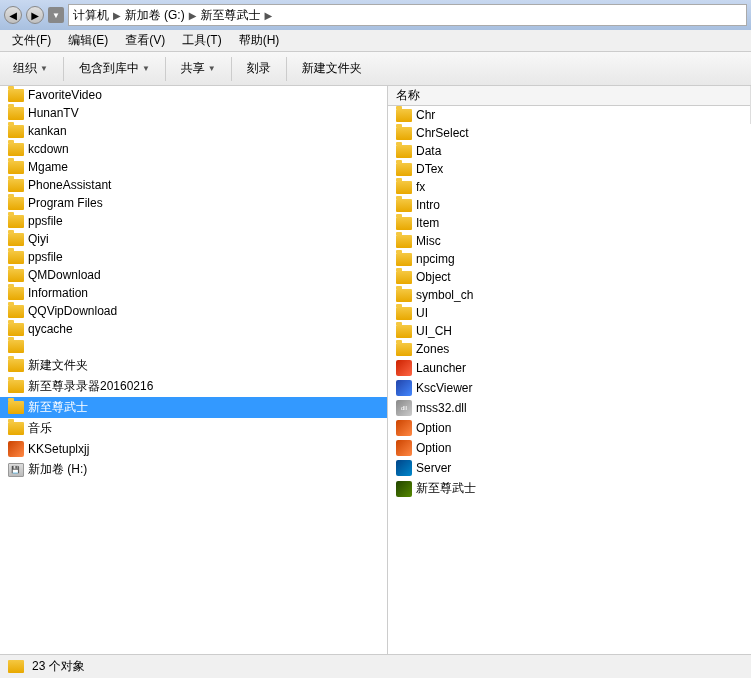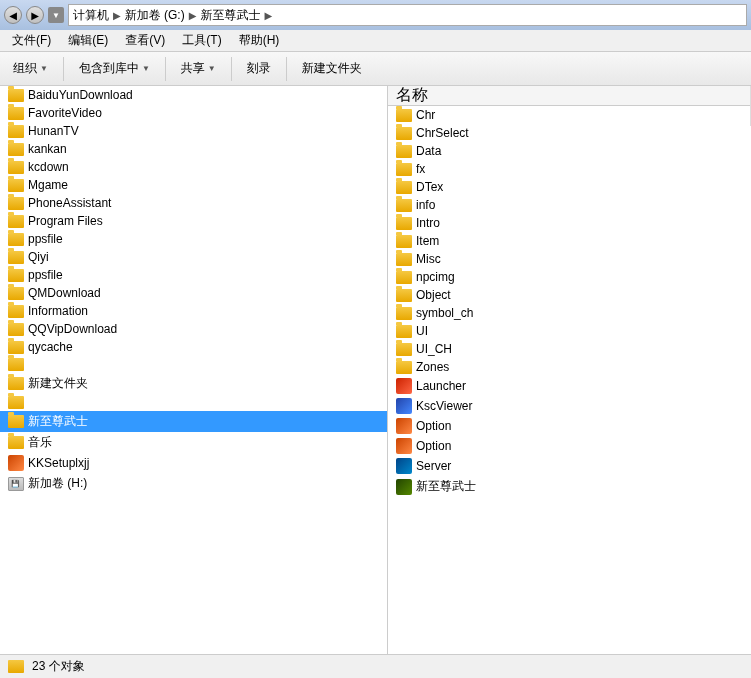--- a/index.html
+++ b/index.html
@@ -164,21 +164,21 @@
 
     .col-header {
       display: flex;
       border-bottom: 1px solid #ccc;
       background: #f5f5f5;
       height: 20px;
       align-items: center;
     }
     .col-name-header {
       padding: 20px 8px;
-      font-size: 16px;
+      font-size: 12px;
       font-weight: normal;
       border-right: 1px solid #ddd;
       flex: 1;
       cursor: pointer;
     }
   </style>
 </head>
 <body>
 
 <div class="title-bar">
@@ -226,26 +226,20 @@
   <button class="toolbar-btn">
     <span>新建文件夹</span>
   </button>
 </div>
 
 <div class="main-container">
 
   <div class="left-panel">
     <ul class="file-list">
 
-    <li class="file-item">
-          <span style="display:inline-block;width:16px;height:13px;background:linear-gradient(to bottom,#f5c842,#e8a800);border-radius:1px;position:relative;flex-shrink:0;">
-      <span style="position:absolute;top:-3px;left:0;width:6px;height:3px;background:#f5c842;border-radius:1px 1px 0 0;"></span>
-    </span>
-          <span>BaiduYunDownload</span>
-        </li>
         <li class="file-item">
           <span style="display:inline-block;width:16px;height:13px;background:linear-gradient(to bottom,#f5c842,#e8a800);border-radius:1px;position:relative;flex-shrink:0;">
       <span style="position:absolute;top:-3px;left:0;width:6px;height:3px;background:#f5c842;border-radius:1px 1px 0 0;"></span>
     </span>
           <span>FavoriteVideo</span>
         </li>
         <li class="file-item">
           <span style="display:inline-block;width:16px;height:13px;background:linear-gradient(to bottom,#f5c842,#e8a800);border-radius:1px;position:relative;flex-shrink:0;">
       <span style="position:absolute;top:-3px;left:0;width:6px;height:3px;background:#f5c842;border-radius:1px 1px 0 0;"></span>
     </span>
@@ -331,20 +325,21 @@
         <li class="file-item">
           <span style="display:inline-block;width:16px;height:13px;background:linear-gradient(to bottom,#f5c842,#e8a800);border-radius:1px;position:relative;flex-shrink:0;">
       <span style="position:absolute;top:-3px;left:0;width:6px;height:3px;background:#f5c842;border-radius:1px 1px 0 0;"></span>
     </span>
           <span>新建文件夹</span>
         </li>
         <li class="file-item">
           <span style="display:inline-block;width:16px;height:13px;background:linear-gradient(to bottom,#f5c842,#e8a800);border-radius:1px;position:relative;flex-shrink:0;">
       <span style="position:absolute;top:-3px;left:0;width:6px;height:3px;background:#f5c842;border-radius:1px 1px 0 0;"></span>
     </span>
+          <span>新至尊录录器20160216</span>
         </li>
         <li class="file-item selected">
           <span style="display:inline-block;width:16px;height:13px;background:linear-gradient(to bottom,#f5c842,#e8a800);border-radius:1px;position:relative;flex-shrink:0;">
       <span style="position:absolute;top:-3px;left:0;width:6px;height:3px;background:#f5c842;border-radius:1px 1px 0 0;"></span>
     </span>
           <span>新至尊武士</span>
         </li>
         <li class="file-item">
           <span style="display:inline-block;width:16px;height:13px;background:linear-gradient(to bottom,#f5c842,#e8a800);border-radius:1px;position:relative;flex-shrink:0;">
       <span style="position:absolute;top:-3px;left:0;width:6px;height:3px;background:#f5c842;border-radius:1px 1px 0 0;"></span>
@@ -383,33 +378,27 @@
         <li class="file-item">
           <span style="display:inline-block;width:16px;height:13px;background:linear-gradient(to bottom,#f5c842,#e8a800);border-radius:1px;position:relative;flex-shrink:0;">
       <span style="position:absolute;top:-3px;left:0;width:6px;height:3px;background:#f5c842;border-radius:1px 1px 0 0;"></span>
     </span>
           <span>Data</span>
         </li>
         <li class="file-item">
           <span style="display:inline-block;width:16px;height:13px;background:linear-gradient(to bottom,#f5c842,#e8a800);border-radius:1px;position:relative;flex-shrink:0;">
       <span style="position:absolute;top:-3px;left:0;width:6px;height:3px;background:#f5c842;border-radius:1px 1px 0 0;"></span>
     </span>
+          <span>DTex</span>
+        </li>
+        <li class="file-item">
+          <span style="display:inline-block;width:16px;height:13px;background:linear-gradient(to bottom,#f5c842,#e8a800);border-radius:1px;position:relative;flex-shrink:0;">
+      <span style="position:absolute;top:-3px;left:0;width:6px;height:3px;background:#f5c842;border-radius:1px 1px 0 0;"></span>
+    </span>
           <span>fx</span>
-        </li>
-        <li class="file-item">
-          <span style="display:inline-block;width:16px;height:13px;background:linear-gradient(to bottom,#f5c842,#e8a800);border-radius:1px;position:relative;flex-shrink:0;">
-      <span style="position:absolute;top:-3px;left:0;width:6px;height:3px;background:#f5c842;border-radius:1px 1px 0 0;"></span>
-    </span>
-          <span>DTex</span>
-        </li>
-        <li class="file-item">
-          <span style="display:inline-block;width:16px;height:13px;background:linear-gradient(to bottom,#f5c842,#e8a800);border-radius:1px;position:relative;flex-shrink:0;">
-      <span style="position:absolute;top:-3px;left:0;width:6px;height:3px;background:#f5c842;border-radius:1px 1px 0 0;"></span>
-    </span>
-          <span>info</span>
         </li>
         <li class="file-item">
           <span style="display:inline-block;width:16px;height:13px;background:linear-gradient(to bottom,#f5c842,#e8a800);border-radius:1px;position:relative;flex-shrink:0;">
       <span style="position:absolute;top:-3px;left:0;width:6px;height:3px;background:#f5c842;border-radius:1px 1px 0 0;"></span>
     </span>
           <span>Intro</span>
         </li>
         <li class="file-item">
           <span style="display:inline-block;width:16px;height:13px;background:linear-gradient(to bottom,#f5c842,#e8a800);border-radius:1px;position:relative;flex-shrink:0;">
       <span style="position:absolute;top:-3px;left:0;width:6px;height:3px;background:#f5c842;border-radius:1px 1px 0 0;"></span>
@@ -458,20 +447,24 @@
     </span>
           <span>Zones</span>
         </li>
         <li class="file-item">
           <span style="display:inline-block;width:16px;height:16px;background:linear-gradient(135deg,#cc2200,#ff6644);border-radius:2px;flex-shrink:0;"></span>
           <span>Launcher</span>
         </li>
         <li class="file-item">
           <span style="display:inline-block;width:16px;height:16px;background:linear-gradient(135deg,#2244aa,#4488ff);border-radius:2px;flex-shrink:0;"></span>
           <span>KscViewer</span>
+        </li>
+        <li class="file-item">
+          <span style="display:inline-flex;align-items:center;justify-content:center;width:16px;height:16px;background:linear-gradient(135deg,#888,#ccc);border-radius:2px;flex-shrink:0;font-size:6px;color:white;">dll</span>
+          <span>mss32.dll</span>
         </li>
         <li class="file-item">
           <span style="display:inline-block;width:16px;height:16px;background:linear-gradient(135deg,#cc4400,#ff8844);border-radius:2px;flex-shrink:0;"></span>
           <span>Option</span>
         </li>
         <li class="file-item">
           <span style="display:inline-block;width:16px;height:16px;background:linear-gradient(135deg,#cc4400,#ff8844);border-radius:2px;flex-shrink:0;"></span>
           <span>Option</span>
         </li>
         <li class="file-item">

